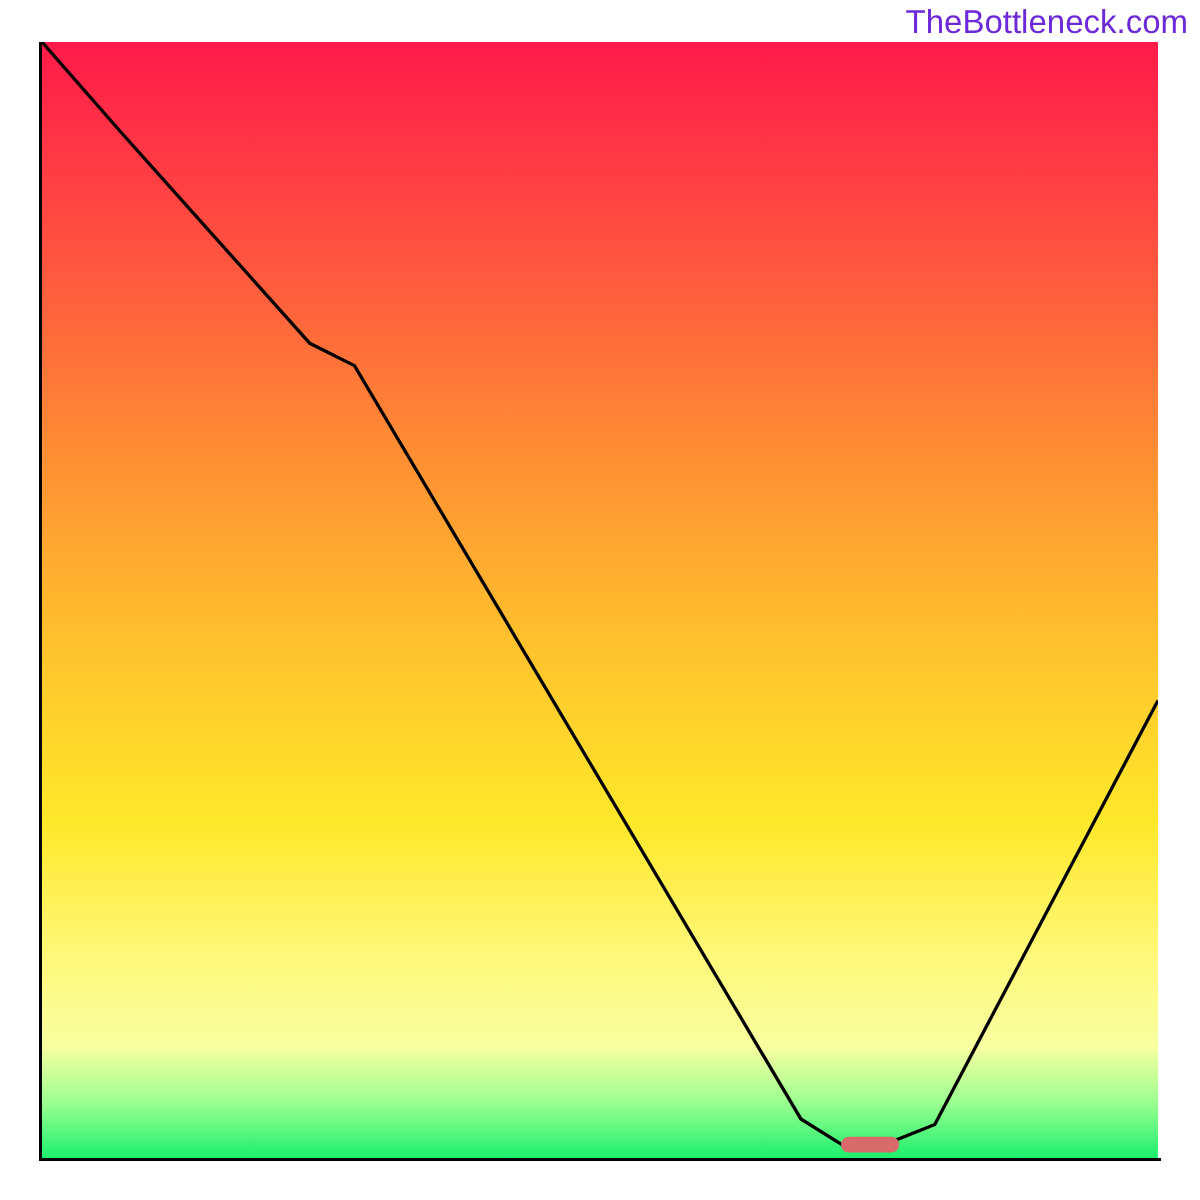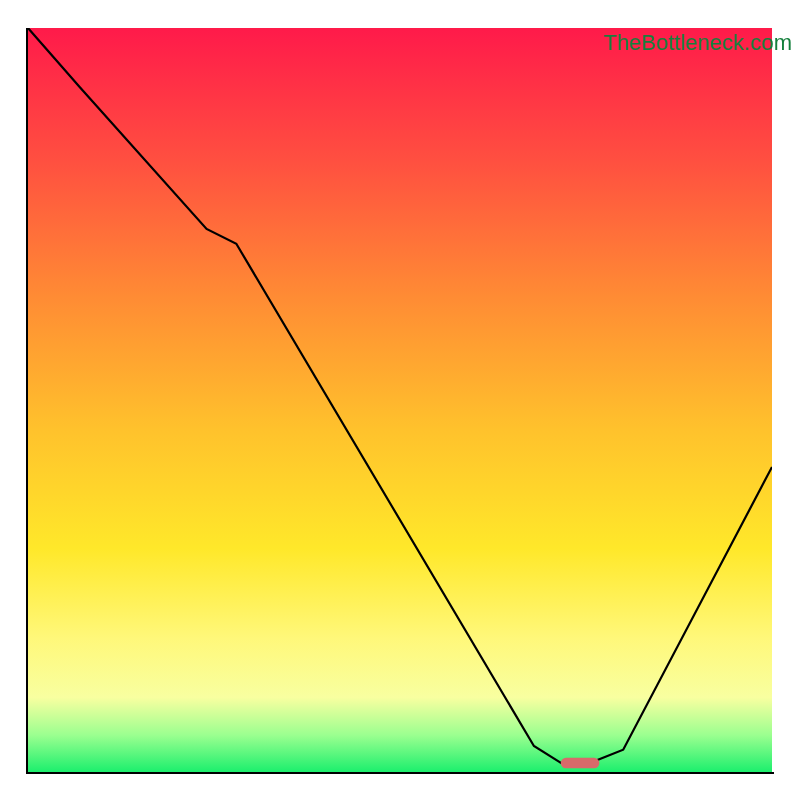--- a/index.html
+++ b/index.html
@@ -11,25 +11,24 @@
   .container {
     width: 800px;
     height: 800px;
     position: relative;
     background: #ffffff;
   }
   .watermark {
     position: absolute;
     top: 2px;
     right: 8px;
-    color: #15803d;
+    color: #6d28d9;
     font-size: 22px;
     font-weight: 500;
     z-index: 10;
-    margin-top: 28px;
   }
   .plot-area {
     position: absolute;
     top: 28px;
     left: 28px;
     width: 744px;
     height: 744px;
     background: linear-gradient(
       to bottom,
       #ff1a4a 0%,

